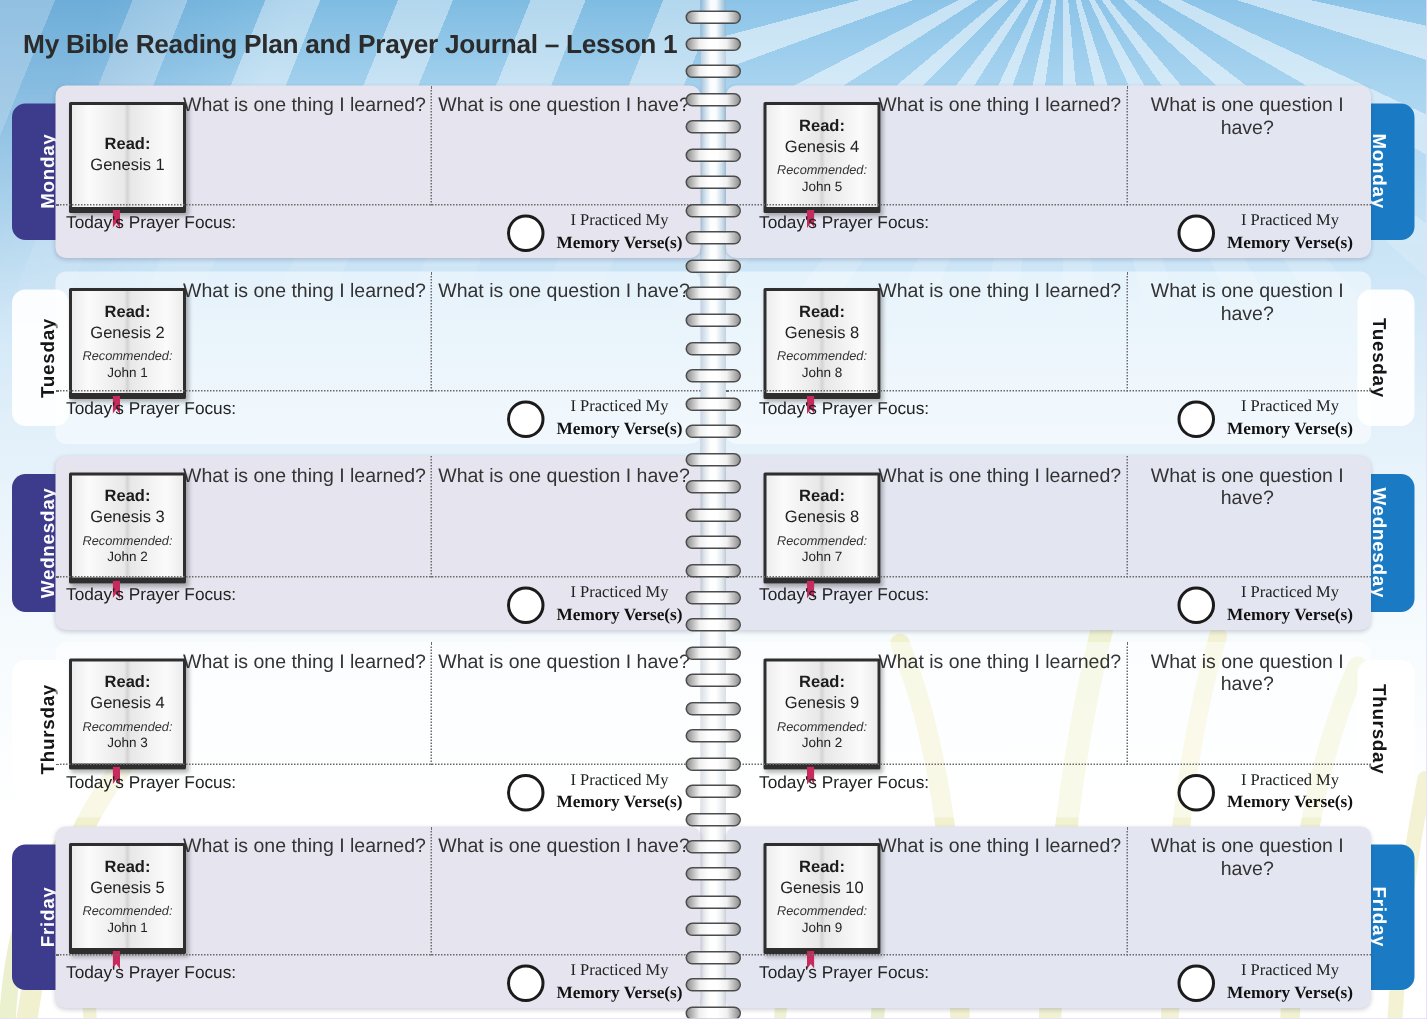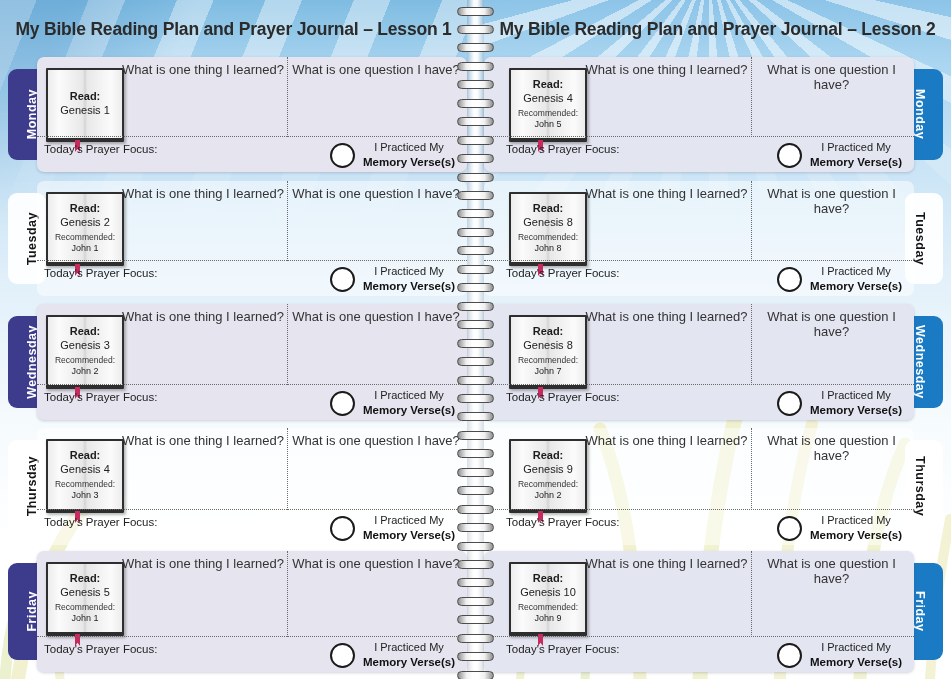--- a/index.html
+++ b/index.html
@@ -71,36 +71,36 @@
   .book{position:absolute;top:11px;width:74px;height:68px;
     border:2.5px solid #2e2e2e;border-bottom-width:4px;border-radius:1px;
     background:linear-gradient(90deg,#ececec,#fbfbfb 15%,#e8e8e8 47%,#d4d4d4 50%,#e8e8e8 53%,#fbfbfb 85%,#ececec);
     box-shadow:1.5px 2px 3px rgba(0,0,0,.28);
     display:flex;flex-direction:column;align-items:center;justify-content:center;
     text-align:center;line-height:1.25;}
   .row.left .book{left:9px;}
   .row.right .book{left:25px;}
   .read-label{font-size:11px;font-weight:bold;color:#1c1c1c;}
   .passage{font-size:11px;color:#222;}
-  .rec-label{font-size:8.5px;color:#333;margin-top:3px;}
+  .rec-label{font-size:8.5px;font-style:italic;color:#333;margin-top:3px;}
   .rec-text{font-size:9px;color:#222;}
   .rec-label:empty,.rec-text:empty{display:none;margin:0;}
   .bookmark{position:absolute;bottom:-14px;left:calc(50% - 10px);width:5px;height:12px;
     background:#c72a5c;clip-path:polygon(0 0,100% 0,100% 100%,50% 72%,0 100%);}
 
   
   .prayer{position:absolute;left:0;right:0;bottom:0;height:35px;
     border-top:1.5px dotted #6a6a6a;}
   .prayer-label{position:absolute;top:6px;font-size:11.5px;color:#222;}
   .row.left .prayer-label{left:7px;}
   .row.right .prayer-label{left:22px;}
   .prayer-write{position:absolute;left:130px;right:150px;top:0;bottom:0;}
   .practiced{position:absolute;right:12px;top:4px;display:flex;align-items:center;gap:8px;}
   .circle{width:21px;height:21px;border:2px solid #1b1b1b;border-radius:50%;background:#fff;}
-  .practiced-text{text-align:center;line-height:1.25;}
+  .practiced-text{text-align:center;line-height:1.25;font-family:Liberation Serif, serif;}
   .p1{font-size:11px;color:#222;}
   .p2{font-size:11.5px;font-weight:bold;color:#111;}
 
   
   #page-gap{position:absolute;top:0;bottom:0;left:467px;width:17px;z-index:2;
     background:linear-gradient(90deg,rgba(140,155,170,.30),rgba(255,255,255,.95) 40% 60%,rgba(140,155,170,.30));}
   #spiral{position:absolute;inset:0;z-index:5;pointer-events:none;}
   .ring{position:absolute;left:457px;width:37px;height:9px;border-radius:5px;
     border:1.5px solid #4c4c4c;box-sizing:border-box;
     background:linear-gradient(90deg,#8f8f8f 0%,#f0f0f0 24%,#ffffff 42% 58%,#f0f0f0 76%,#8f8f8f 100%);}
@@ -126,21 +126,20 @@
       <path d="M700 290 C 706 180, 718 90, 740 10" stroke="#eef0c9" stroke-width="15"></path>
       <path d="M780 290 C 782 190, 790 110, 812 35" stroke="#f2f0cd" stroke-width="12"></path>
       <path d="M860 290 C 864 200, 876 120, 905 55" stroke="#eef0c9" stroke-width="13"></path>
       <path d="M930 290 C 934 220, 942 170, 950 130" stroke="#f2f0cd" stroke-width="10"></path>
       <path d="M585 290 C 588 240, 596 205, 615 175" stroke="#e6eec8" stroke-width="9"></path>
       <path d="M520 290 C 522 262, 528 240, 545 222" stroke="#eef0c9" stroke-width="8"></path>
     </g>
   </svg>
 
   <div class="page-title" id="title-left">My Bible Reading Plan and Prayer Journal – Lesson 1</div>
-  <div class="page-title" id="title-right">My Bible Reading Plan and Prayer Journal – Lesson 2</div>
 
   <div id="rows-layer">
       <div class="row left shaded" style="top: 57px; height: 115px;">
   <div class="tab" style="background: rgb(61, 59, 140); color: rgb(255, 255, 255);">
     <span class="tab-label">Monday</span>
   </div>
   <div class="card" style="background: rgb(230, 228, 238);">
     <div class="main">
       <div class="book">
         <div class="read-label">Read:</div>

